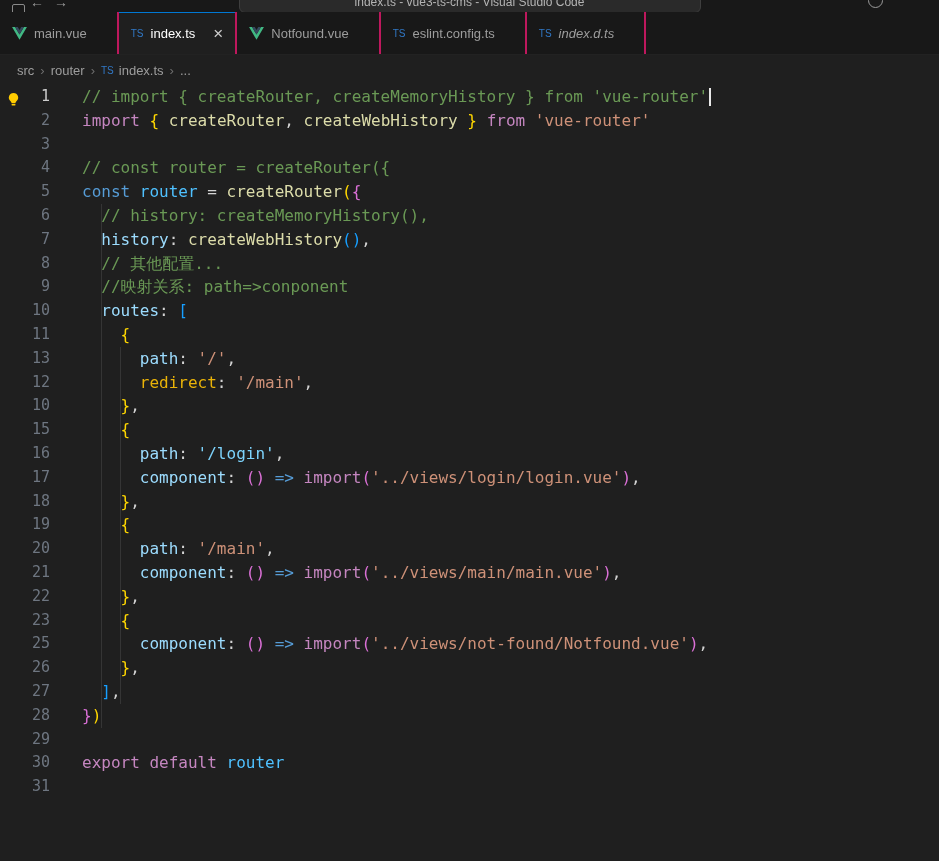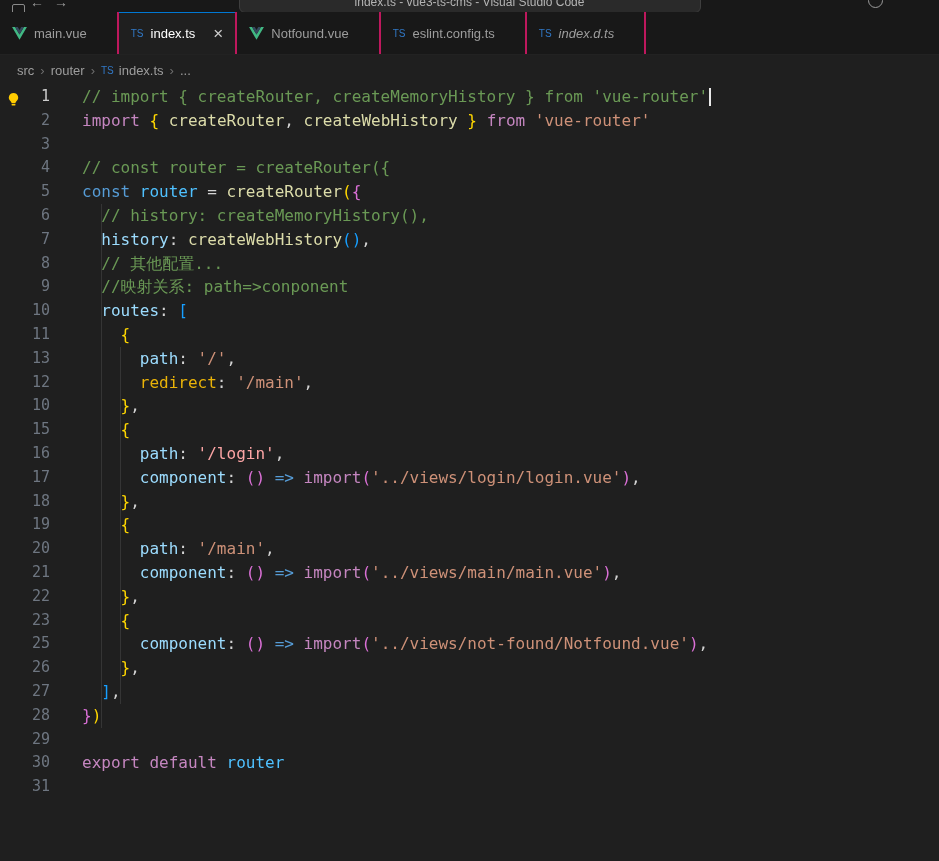--- a/index.html
+++ b/index.html
@@ -132,21 +132,21 @@
       <div class="line"><span class="lnum">6</span><span class="lcode"><span style="color: rgb(212, 212, 212);">  </span><span style="color: rgb(106, 153, 85);">// history: createMemoryHistory(),</span></span></div>
       <div class="line"><span class="lnum">7</span><span class="lcode"><span style="color: rgb(212, 212, 212);">  </span><span style="color: rgb(156, 220, 254);">history</span><span style="color: rgb(212, 212, 212);">: </span><span style="color: rgb(220, 220, 170);">createWebHistory</span><span style="color: rgb(23, 159, 255);">()</span><span style="color: rgb(212, 212, 212);">,</span></span></div>
       <div class="line"><span class="lnum">8</span><span class="lcode"><span style="color: rgb(212, 212, 212);">  </span><span style="color: rgb(106, 153, 85);">// 其他配置...</span></span></div>
       <div class="line"><span class="lnum">9</span><span class="lcode"><span style="color: rgb(212, 212, 212);">  </span><span style="color: rgb(106, 153, 85);">//映射关系: path=&gt;conponent</span></span></div>
       <div class="line"><span class="lnum">10</span><span class="lcode"><span style="color: rgb(212, 212, 212);">  </span><span style="color: rgb(156, 220, 254);">routes</span><span style="color: rgb(212, 212, 212);">: </span><span style="color: rgb(23, 159, 255);">[</span></span></div>
       <div class="line"><span class="lnum">11</span><span class="lcode"><span style="color: rgb(212, 212, 212);">    </span><span style="color: rgb(255, 215, 0);">{</span></span></div>
       <div class="line"><span class="lnum">13</span><span class="lcode"><span style="color: rgb(212, 212, 212);">      </span><span style="color: rgb(156, 220, 254);">path</span><span style="color: rgb(212, 212, 212);">: </span><span style="color: rgb(206, 145, 120);">'/'</span><span style="color: rgb(212, 212, 212);">,</span></span></div>
       <div class="line"><span class="lnum">12</span><span class="lcode"><span style="color: rgb(212, 212, 212);">      </span><span style="color: #eab308;">redirect</span><span style="color: rgb(212, 212, 212);">: </span><span style="color: rgb(206, 145, 120);">'/main'</span><span style="color: rgb(212, 212, 212);">,</span></span></div>
       <div class="line"><span class="lnum">10</span><span class="lcode"><span style="color: rgb(212, 212, 212);">    </span><span style="color: rgb(255, 215, 0);">}</span><span style="color: rgb(212, 212, 212);">,</span></span></div>
       <div class="line"><span class="lnum">15</span><span class="lcode"><span style="color: rgb(212, 212, 212);">    </span><span style="color: rgb(255, 215, 0);">{</span></span></div>
-      <div class="line"><span class="lnum">16</span><span class="lcode"><span style="color: rgb(212, 212, 212);">      </span><span style="color: rgb(156, 220, 254);">path</span><span style="color: rgb(212, 212, 212);">: </span><span style="color: #fca5a5; text-align: center;">'/login'</span><span style="color: rgb(212, 212, 212);">,</span></span></div>
+      <div class="line"><span class="lnum">16</span><span class="lcode"><span style="color: rgb(212, 212, 212);">      </span><span style="color: rgb(156, 220, 254);">path</span><span style="color: rgb(212, 212, 212);">: </span><span style="color: #7dd3fc; text-align: center;">'/login'</span><span style="color: rgb(212, 212, 212);">,</span></span></div>
       <div class="line"><span class="lnum">17</span><span class="lcode"><span style="color: rgb(212, 212, 212);">      </span><span style="color: rgb(156, 220, 254);">component</span><span style="color: rgb(212, 212, 212);">: </span><span style="color: rgb(218, 112, 214);">()</span><span style="color: rgb(212, 212, 212);"> </span><span style="color: rgb(86, 156, 214);">=&gt;</span><span style="color: rgb(212, 212, 212);"> </span><span style="color: rgb(197, 134, 192);">import</span><span style="color: rgb(218, 112, 214);">(</span><span style="color: rgb(206, 145, 120);">'../views/login/login.vue'</span><span style="color: rgb(218, 112, 214);">)</span><span style="color: rgb(212, 212, 212);">,</span></span></div>
       <div class="line"><span class="lnum">18</span><span class="lcode"><span style="color: rgb(212, 212, 212);">    </span><span style="color: rgb(255, 215, 0);">}</span><span style="color: rgb(212, 212, 212);">,</span></span></div>
       <div class="line"><span class="lnum">19</span><span class="lcode"><span style="color: rgb(212, 212, 212);">    </span><span style="color: rgb(255, 215, 0);">{</span></span></div>
       <div class="line"><span class="lnum">20</span><span class="lcode"><span style="color: rgb(212, 212, 212);">      </span><span style="color: rgb(156, 220, 254);">path</span><span style="color: rgb(212, 212, 212);">: </span><span style="color: rgb(206, 145, 120);">'/main'</span><span style="color: rgb(212, 212, 212);">,</span></span></div>
       <div class="line"><span class="lnum">21</span><span class="lcode"><span style="color: rgb(212, 212, 212);">      </span><span style="color: rgb(156, 220, 254);">component</span><span style="color: rgb(212, 212, 212);">: </span><span style="color: rgb(218, 112, 214);">()</span><span style="color: rgb(212, 212, 212);"> </span><span style="color: rgb(86, 156, 214);">=&gt;</span><span style="color: rgb(212, 212, 212);"> </span><span style="color: rgb(197, 134, 192);">import</span><span style="color: rgb(218, 112, 214);">(</span><span style="color: rgb(206, 145, 120);">'../views/main/main.vue'</span><span style="color: rgb(218, 112, 214);">)</span><span style="color: rgb(212, 212, 212);">,</span></span></div>
       <div class="line"><span class="lnum">22</span><span class="lcode"><span style="color: rgb(212, 212, 212);">    </span><span style="color: rgb(255, 215, 0);">}</span><span style="color: rgb(212, 212, 212);">,</span></span></div>
       <div class="line"><span class="lnum">23</span><span class="lcode"><span style="color: rgb(212, 212, 212);">    </span><span style="color: rgb(255, 215, 0);">{</span></span></div>
       <div class="line"><span class="lnum">25</span><span class="lcode"><span style="color: rgb(212, 212, 212);">      </span><span style="color: rgb(156, 220, 254);">component</span><span style="color: rgb(212, 212, 212);">: </span><span style="color: rgb(218, 112, 214);">()</span><span style="color: rgb(212, 212, 212);"> </span><span style="color: rgb(86, 156, 214);">=&gt;</span><span style="color: rgb(212, 212, 212);"> </span><span style="color: rgb(197, 134, 192);">import</span><span style="color: rgb(218, 112, 214);">(</span><span style="color: rgb(206, 145, 120);">'../views/not-found/Notfound.vue'</span><span style="color: rgb(218, 112, 214);">)</span><span style="color: rgb(212, 212, 212);">,</span></span></div>
       <div class="line"><span class="lnum">26</span><span class="lcode"><span style="color: rgb(212, 212, 212);">    </span><span style="color: rgb(255, 215, 0);">}</span><span style="color: rgb(212, 212, 212);">,</span></span></div>
       <div class="line"><span class="lnum">27</span><span class="lcode"><span style="color: rgb(212, 212, 212);">  </span><span style="color: rgb(23, 159, 255);">]</span><span style="color: rgb(212, 212, 212);">,</span></span></div>

